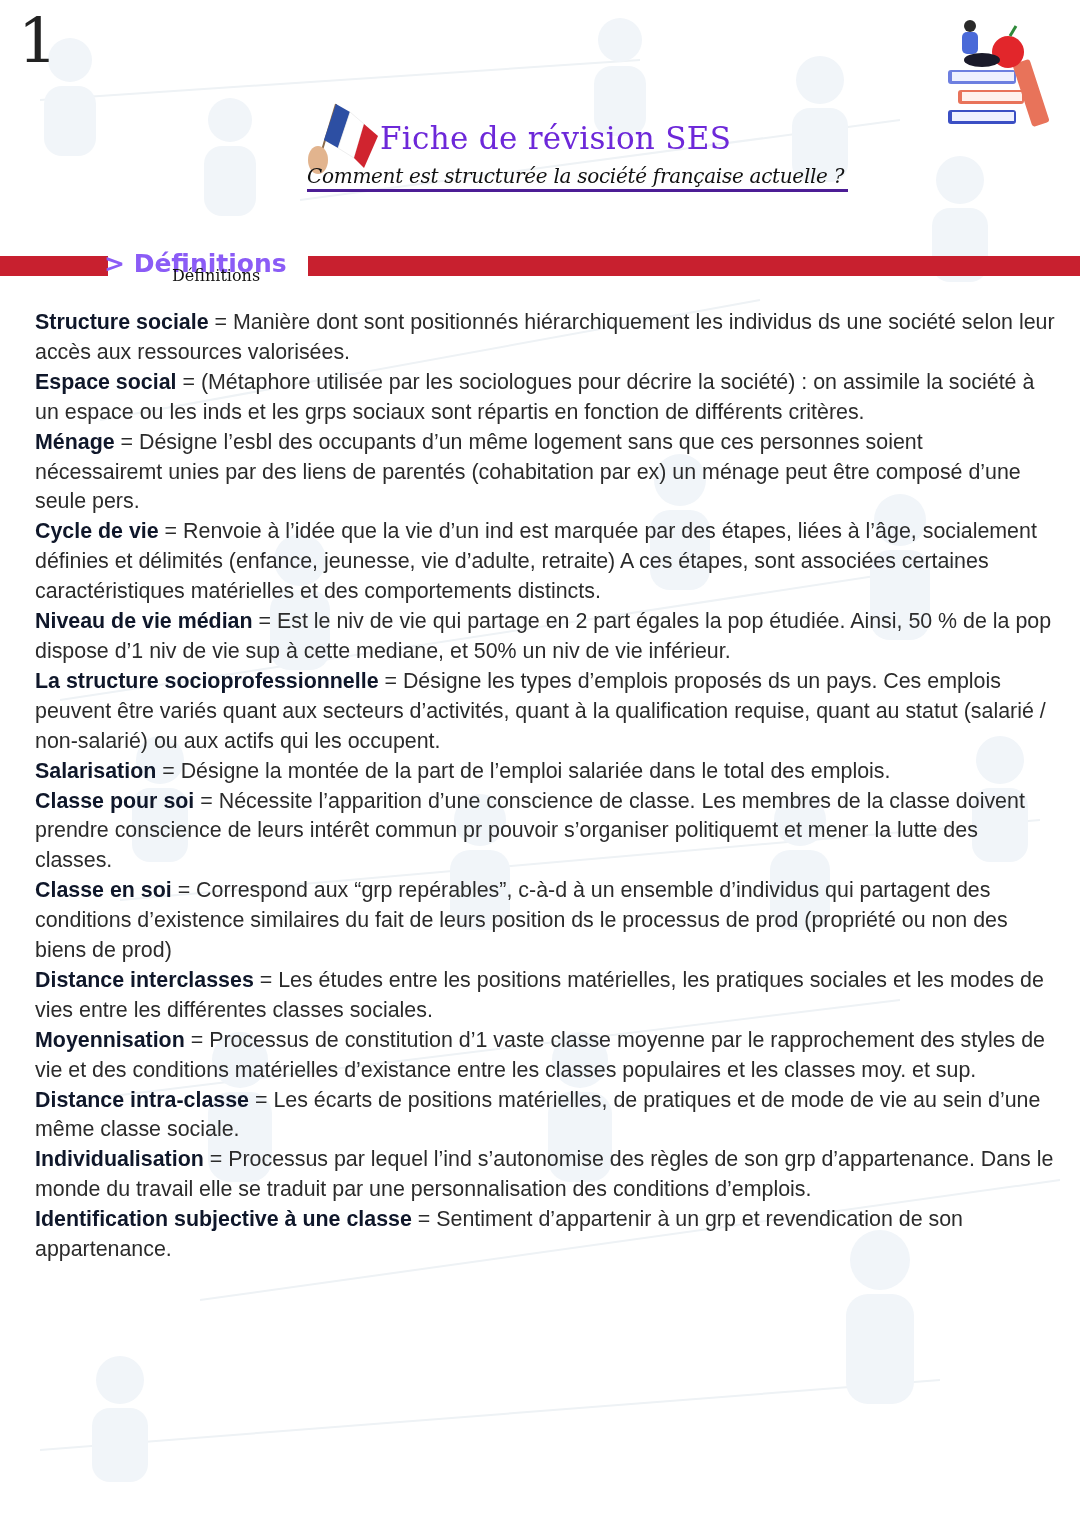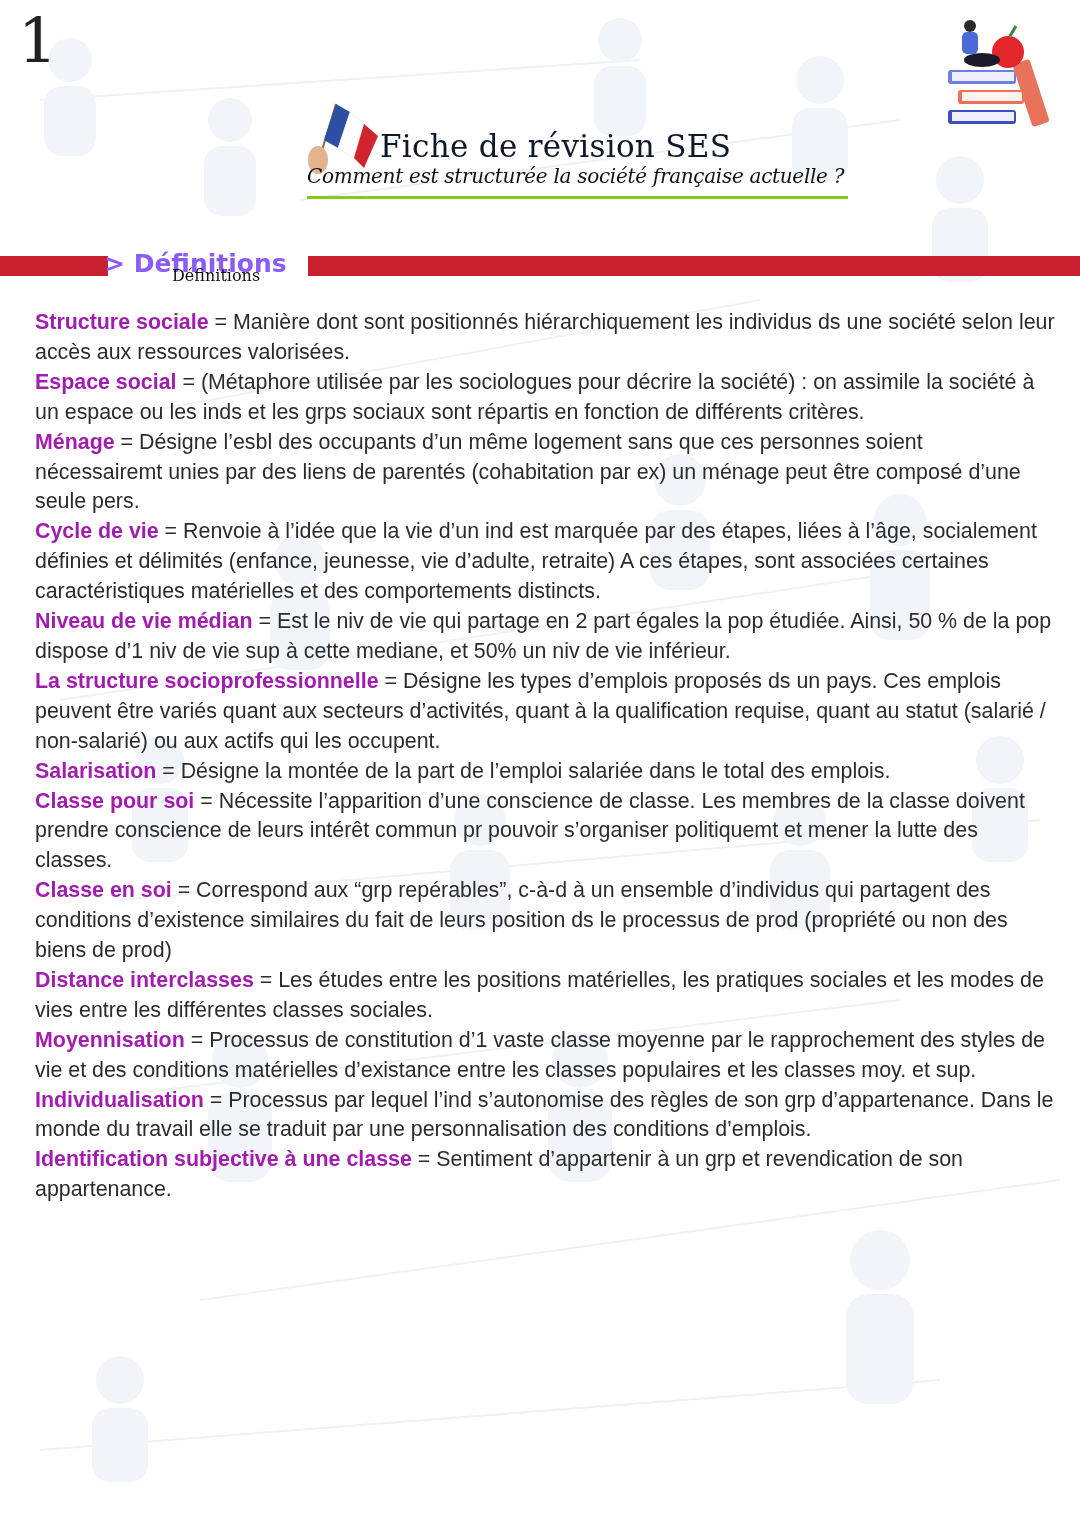--- a/index.html
+++ b/index.html
@@ -11,48 +11,48 @@
   }
   .bg-figures { position: absolute; inset: 0; z-index: 0; pointer-events: none; }
   .page-number {
     position: absolute; left: 18px; top: 10px;
     font-family: "DejaVu Serif", serif; font-size: 62px; color: #222; line-height: 1;
     z-index: 2;
   }
   .header-illustration { position: absolute; left: 942px; top: 14px; width: 120px; height: 118px; z-index: 2; }
   .flag-icon { position: absolute; left: 302px; top: 100px; width: 80px; height: 80px; z-index: 2; }
   .title {
-    position: absolute; left: 380px; top: 128px; z-index: 2;
-    font-family: "DejaVu Serif", serif; font-size: 31px; color: #0f172a; letter-spacing: 0.3px;
+    position: absolute; left: 380px; top: 120px; z-index: 2;
+    font-family: "DejaVu Serif", serif; font-size: 31px; color: #6d28d9; letter-spacing: 0.3px;
   }
   .subtitle {
     position: absolute; left: 307px; top: 164px; z-index: 2;
     font-family: "DejaVu Serif", serif; font-style: italic; font-size: 20px; color: #111;
-    border-bottom: 3px solid #84cc16; padding: 0 4px 8px 0; letter-spacing: -0.3px;
+    border-bottom: 3px solid #4c1d95; padding: 0 4px 1px 0; letter-spacing: -0.3px;
   }
   .section-bar-left {
     position: absolute; left: 0; top: 256px; width: 108px; height: 20px; background: #c8202f; z-index: 2;
   }
   .section-bar-right {
     position: absolute; left: 308px; top: 256px; width: 772px; height: 20px; background: #c8202f; z-index: 2;
   }
   .section-title {
     position: absolute; left: 104px; top: 249px; z-index: 2;
     font-family: "DejaVu Sans", sans-serif; font-weight: bold; font-size: 25px; color: #8b5cf6;
   }
   .section-overlay {
     position: absolute; left: 172px; top: 266px; z-index: 3;
     font-family: "DejaVu Serif", serif; font-size: 16px; color: #111;
   }
   .definitions {
     position: absolute; left: 35px; top: 308px; width: 1020px; z-index: 2;
     font-family: "Liberation Sans", sans-serif; font-size: 21.4px; line-height: 29.9px; color: #2b2b2b;
   }
   .def { margin: 0; padding: 0; }
-  .term { color: #a21caf; font-weight: bold; text-align: right; }
+  .term { color: #0f172a; font-weight: bold; text-align: right; }
   .eq { color: #2b2b2b; }
 </style>
 </head>
 <body>
 
 <svg class="bg-figures" width="1080" height="1527" viewBox="0 0 1080 1527">
   <g stroke="#eef2f5" stroke-width="2" fill="none">
     <line x1="40" y1="100" x2="640" y2="60"></line>
       <line x1="300" y1="200" x2="900" y2="120"></line>
     <line x1="100" y1="420" x2="760" y2="300"></line>
@@ -136,15 +136,16 @@
   <p class="def"><span class="term">Espace social</span><span class="eq"> =</span><span> (Métaphore utilisée par les sociologues pour décrire la société) : on assimile la société à un espace ou les inds et les grps sociaux sont répartis en fonction de différents critères.</span></p>
   <p class="def"><span class="term">Ménage</span><span class="eq"> =</span><span> Désigne l’esbl des occupants d’un même logement sans que ces personnes soient nécessairemt unies par des liens de parentés (cohabitation par ex) un ménage peut être composé d’une seule pers.</span></p>
   <p class="def"><span class="term">Cycle de vie</span><span class="eq"> =</span><span> Renvoie à l’idée que la vie d’un ind est marquée par des étapes, liées à l’âge, socialement définies et délimités (enfance, jeunesse, vie d’adulte, retraite) A ces étapes, sont associées certaines caractéristiques matérielles et des comportements distincts.</span></p>
   <p class="def"><span class="term">Niveau de vie médian</span><span class="eq"> =</span><span> Est le niv de vie qui partage en 2 part égales la pop étudiée. Ainsi, 50 % de la pop dispose d’1 niv de vie sup à cette mediane, et 50% un niv de vie inférieur.</span></p>
   <p class="def"><span class="term">La structure socioprofessionnelle</span><span class="eq"> =</span><span> Désigne les types d’emplois proposés ds un pays. Ces emplois peuvent être variés quant aux secteurs d’activités, quant à la qualification requise, quant au statut (salarié / non-salarié) ou aux actifs qui les occupent.</span></p>
   <p class="def"><span class="term">Salarisation</span><span class="eq"> =</span><span> Désigne la montée de la part de l’emploi salariée dans le total des emplois.</span></p>
   <p class="def"><span class="term">Classe pour soi</span><span class="eq"> =</span><span> Nécessite l’apparition d’une conscience de classe. Les membres de la classe doivent prendre conscience de leurs intérêt commun pr pouvoir s’organiser politiquemt et mener la lutte des classes.</span></p>
   <p class="def"><span class="term">Classe en soi</span><span class="eq"> =</span><span> Correspond aux “grp repérables”, c-à-d à un ensemble d’individus qui partagent des conditions d’existence similaires du fait de leurs position ds le processus de prod (propriété ou non des biens de prod)</span></p>
   <p class="def"><span class="term">Distance interclasses</span><span class="eq"> =</span><span> Les études entre les positions matérielles, les pratiques sociales et les modes de vies entre les différentes classes sociales.</span></p>
   <p class="def"><span class="term">Moyennisation</span><span class="eq"> =</span><span> Processus de constitution d’1 vaste classe moyenne par le rapprochement des styles de vie et des conditions matérielles d’existance entre les classes populaires et les classes moy. et sup.</span></p>
+  <p class="def"><span class="term">Distance intra-classe</span><span class="eq"> =</span><span> Les écarts de positions matérielles, de pratiques et de mode de vie au sein d’une même classe sociale.</span></p>
   <p class="def"><span class="term">Individualisation</span><span class="eq"> =</span><span> Processus par lequel l’ind s’autonomise des règles de son grp d’appartenance. Dans le monde du travail elle se traduit par une personnalisation des conditions d’emplois.</span></p>
   <p class="def"><span class="term">Identification subjective à une classe</span><span class="eq"> =</span><span> Sentiment d’appartenir à un grp et revendication de son appartenance.</span></p>
 </div>
 
 </body></html>

